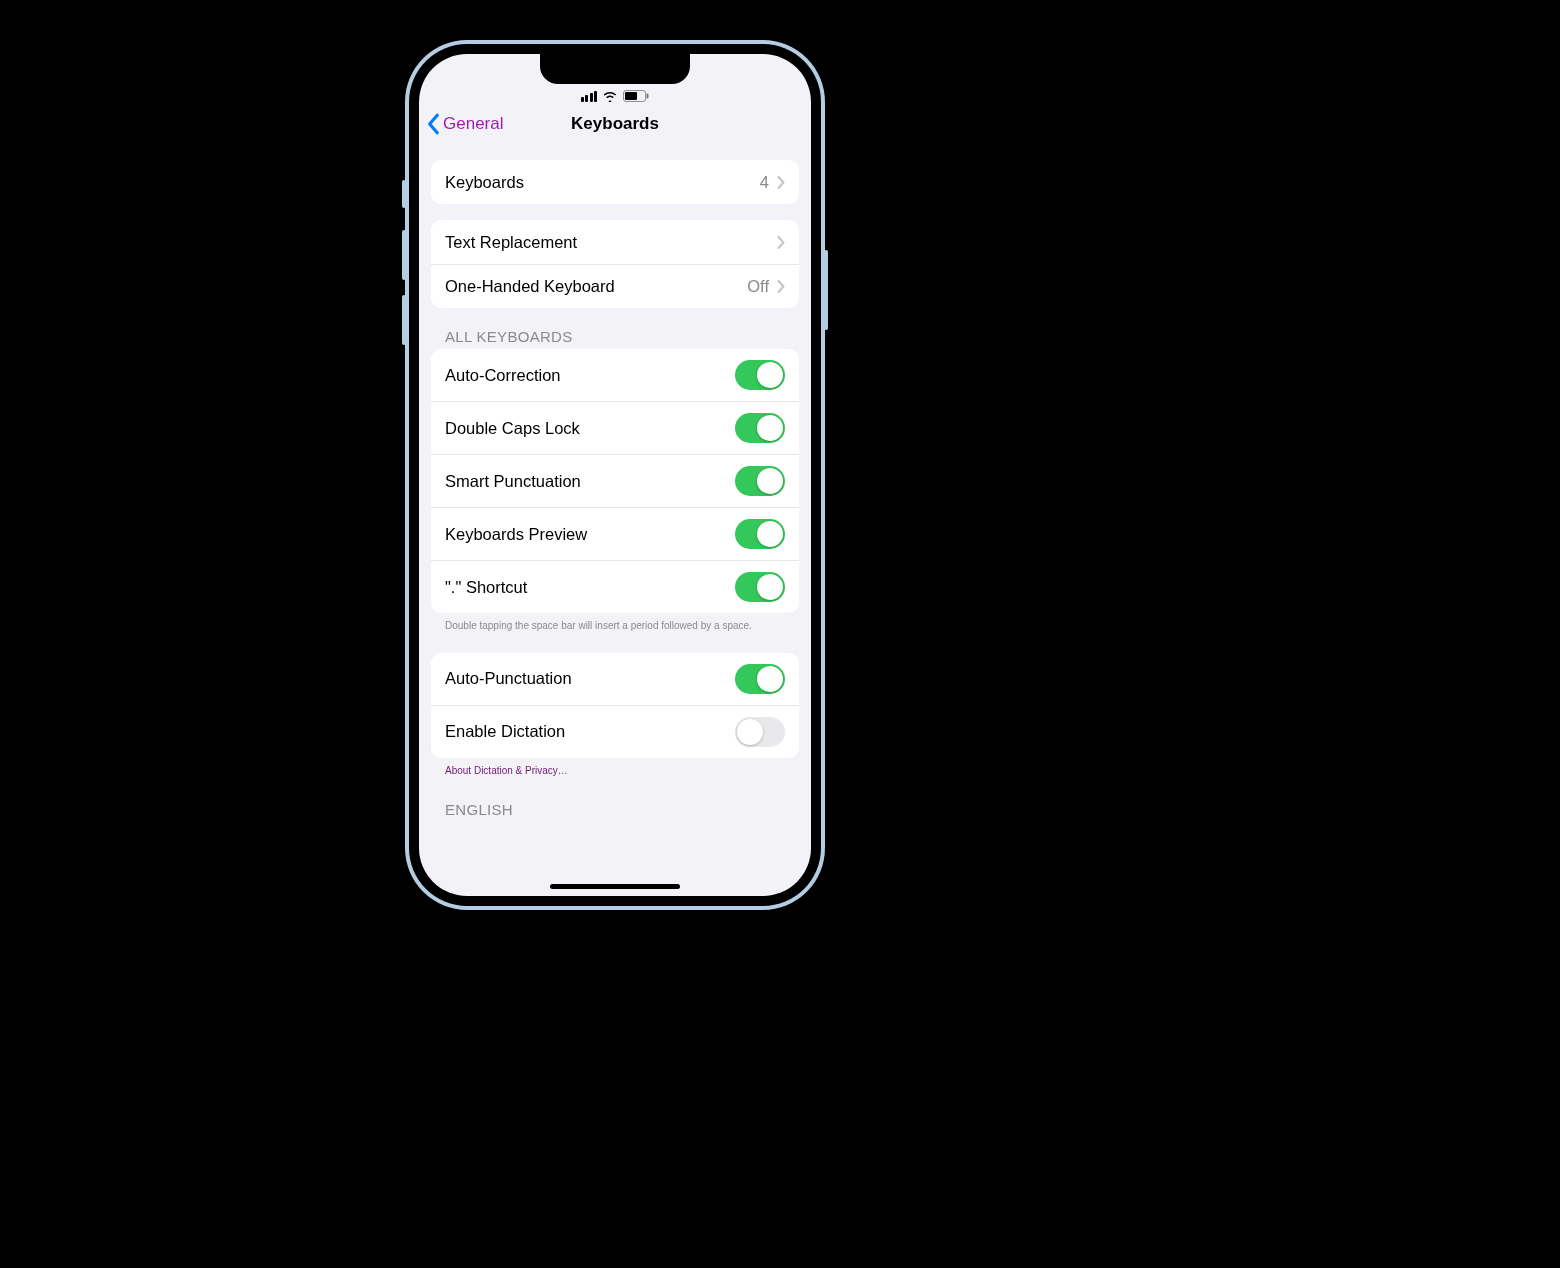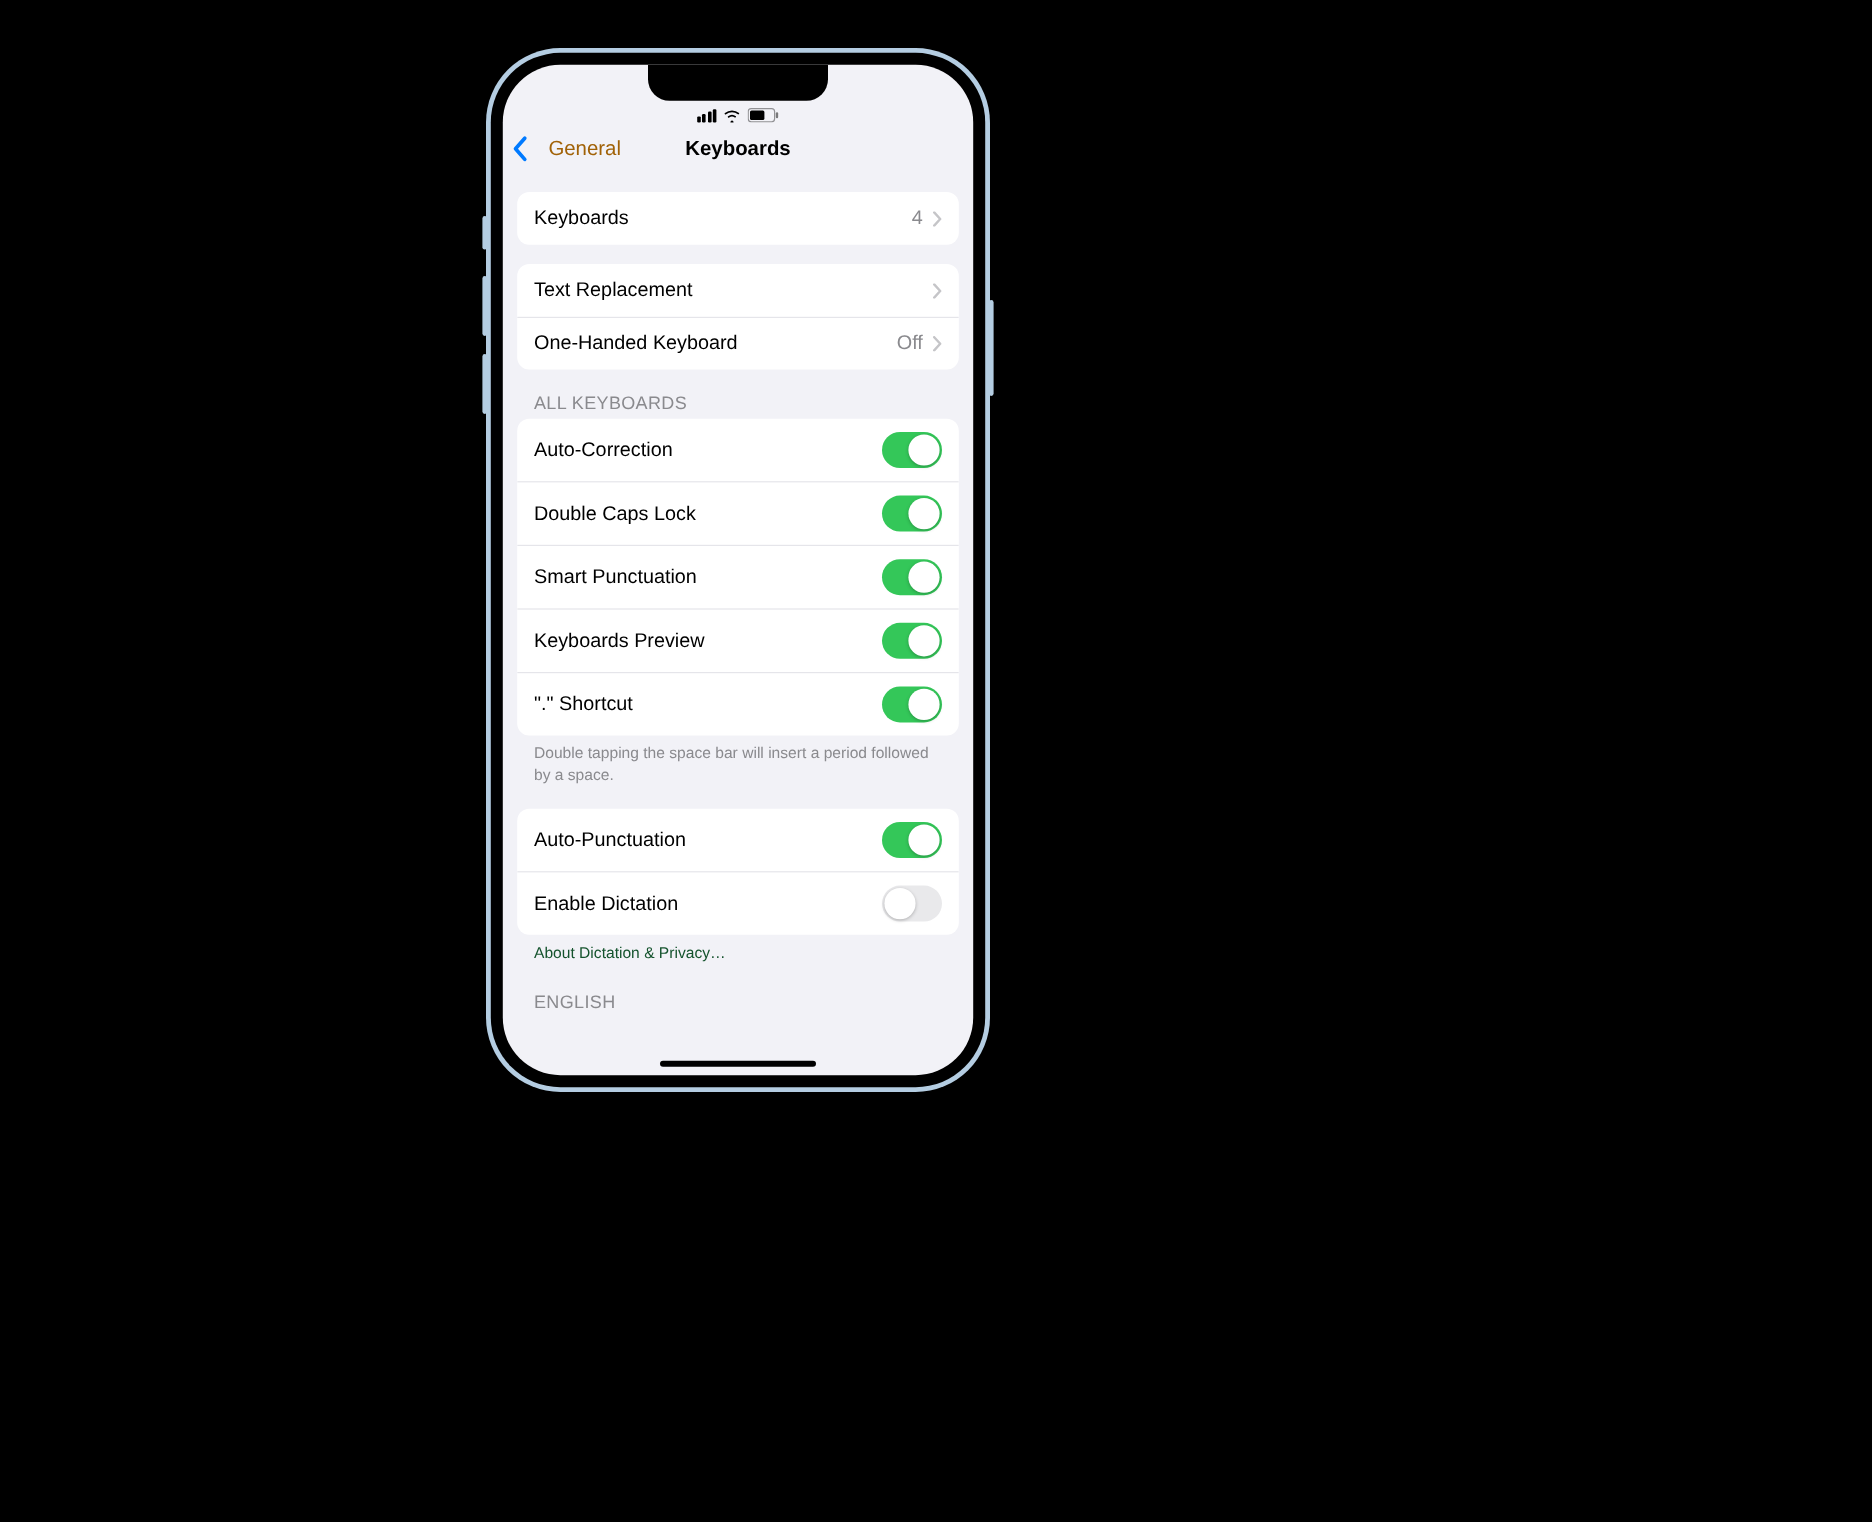--- a/index.html
+++ b/index.html
@@ -80,23 +80,23 @@
   
   .nav-bar {
     height: 44px;
     position: relative;
     display:flex;
     align-items:center;
     padding: 0 8px;
   }
   .back-btn {
     display:flex; align-items:center;
-    color:#a16207;
+    color:#a21caf;
     font-size:17px;
-    gap:16px;
+    gap:2px;
     cursor:pointer;
   }
   .back-btn svg { width:14px; height:22px; }
   .nav-title {
     position:absolute;
     left:0; right:0;
     text-align:center;
     font-weight:600;
     font-size:17px;
     color:#000;
@@ -110,22 +110,22 @@
   }
   .group {
     margin: 16px 12px 0 12px;
   }
   .group-header, .group-footer {
     font-size: 15px;
     color: #8a8a8e;
     padding: 4px 14px;
   }
   .group-header { text-transform: uppercase; letter-spacing:0.3px; }
-  .group-footer { font-size:13px; line-height:1.35; padding-top:6px; }
-  .group-footer.link { color:#14532d; cursor:pointer; }
+  .group-footer { font-size:10px; line-height:1.35; padding-top:6px; }
+  .group-footer.link { color:#701a75; cursor:pointer; }
   .cell-list {
     background:#fff;
     border-radius:10px;
     overflow:hidden;
   }
   .cell {
     display:flex;
     align-items:center;
     justify-content:space-between;
     padding: 11px 14px;

